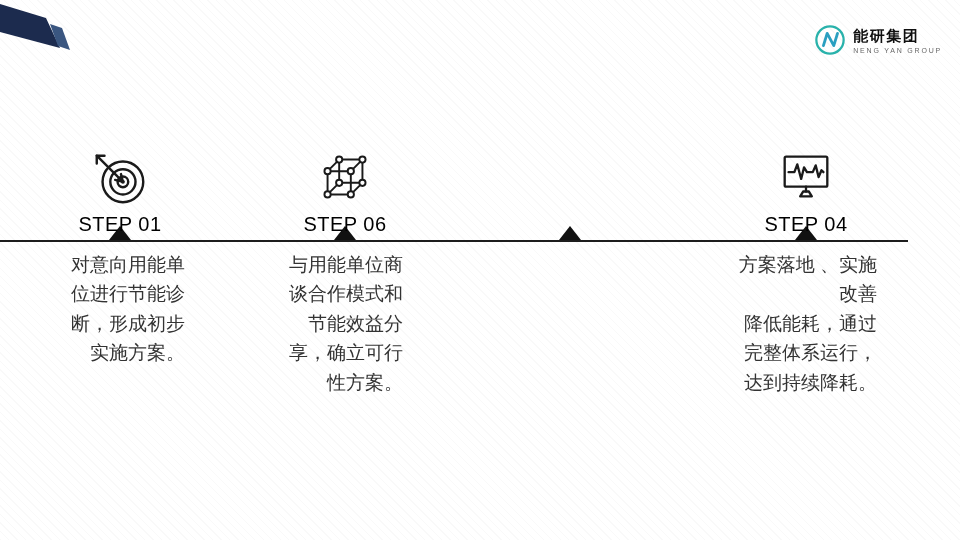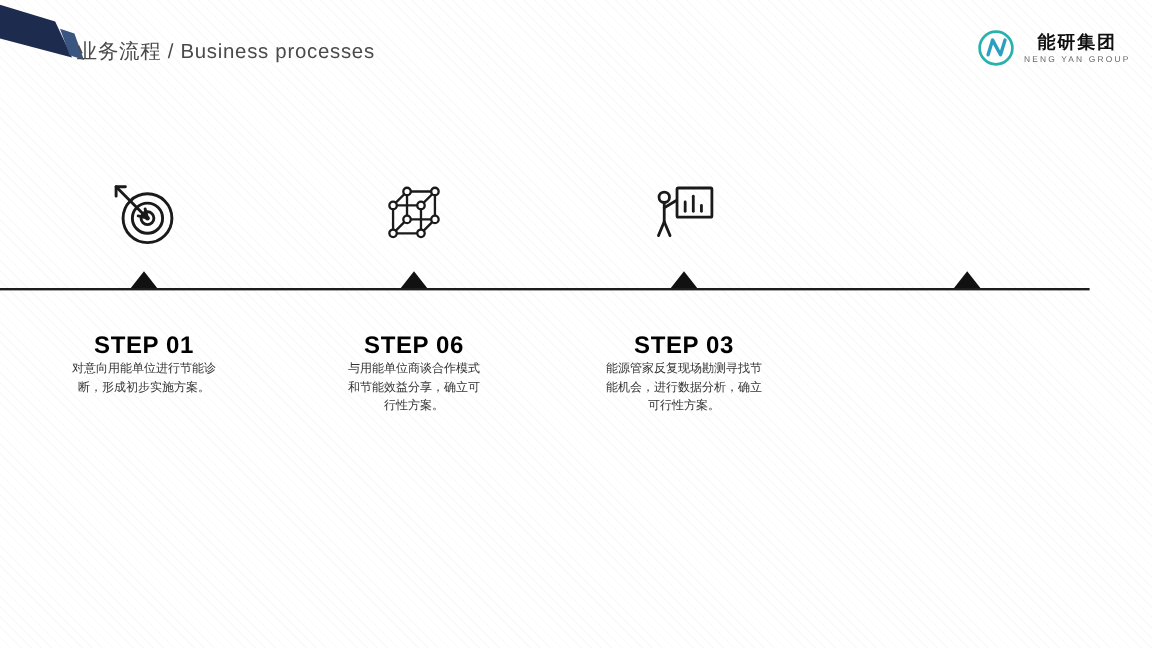--- a/index.html
+++ b/index.html
@@ -16,60 +16,59 @@
   }
 
   
   .corner-deco{position:absolute;left:0;top:2px;width:90px;height:62px;}
   .slide-title{
     position:absolute;left:64px;top:31px;
     font-size:17px;color:#4a4a4a;letter-spacing:0.6px;
   }
 
   .logo{position:absolute;right:18px;top:24px;display:flex;align-items:center;gap:7px;}
-  .logo-text{display:flex;flex-direction:column;align-items:center;}
+  .logo-text{display:flex;flex-direction:column;align-items:flex-start;}
   .logo-name{font-size:15px;font-weight:bold;color:#101010;letter-spacing:1.5px;line-height:18px;}
   .logo-caption{font-size:7px;color:#666;letter-spacing:1.8px;margin-top:2px;white-space:nowrap;}
 
   
   .timeline-line{
     position:absolute;left:0;top:240px;width:908px;height:2px;background:#1d1d1d;
   }
   .tri{
     position:absolute;top:226px;width:0;height:0;
     border-left:11px solid transparent;border-right:11px solid transparent;
     border-bottom:14px solid #111;
   }
 
   
   .step-col{position:absolute;top:142px;display:flex;flex-direction:column;align-items:center;}
   .icon-wrap{height:70px;display:flex;align-items:center;justify-content:center;}
   .icon-wrap svg{display:block;}
   .step-label{
-    margin-top:64px;font-size:20px;font-weight:bold;color:#000;
+    font-size:20px;font-weight:normal;color:#000;
     letter-spacing:0.5px;line-height:24px;text-align:right;
   }
   .step-text{
-    font-size:10px;line-height:1.55;color:#333;
-    text-align:center;white-space:pre-line;
+    margin-top:14px;font-size:19px;line-height:1.55;color:#333;
+    text-align:right;white-space:pre-line;
   }
   .lineart{fill:none;stroke:#1a1a1a;stroke-width:2.5;stroke-linecap:round;stroke-linejoin:round;}
   .node{fill:#fff;stroke:#1a1a1a;stroke-width:2;}
 </style>
 </head>
 <body>
 
 <div class="slide">
 
   <svg class="corner-deco" viewBox="0 0 90 62" aria-hidden="true">
     <polygon points="0,2 46,16 60,46 0,30" fill="#1c2b4e"></polygon>
     <polygon points="50,22 62,26 70,48 58,44" fill="#3a5680"></polygon>
   </svg>
 
-  <div class="slide-title">业务流程 / Business processes</div>
 
   <div class="logo">
     <svg width="32" height="32" viewBox="0 0 34 34" aria-hidden="true">
       <circle cx="17" cy="17" r="14.5" fill="none" stroke="#29b2ab" stroke-width="2.4"></circle>
       <path d="M10,23 L14,10 L21,23 L25,10" fill="none" stroke="#2a9fc0" stroke-width="3" stroke-linecap="round" stroke-linejoin="round"></path>
     </svg>
     <div class="logo-text">
       <div class="logo-name">能研集团</div>
       <div class="logo-caption">NENG YAN GROUP</div>
     </div>
@@ -117,34 +116,30 @@
         <circle class="node" cx="14" cy="26" r="3.2"></circle>
         <circle class="node" cx="38" cy="26" r="3.2"></circle>
         <circle class="node" cx="38" cy="50" r="3.2"></circle>
         <circle class="node" cx="14" cy="50" r="3.2"></circle>
       </svg>
     </div>
     <div class="step-label">STEP 06</div>
     <div class="step-text" style="width:116px">与用能单位商谈合作模式和节能效益分享，确立可行性方案。</div>
   </div>
 
-  <div class="step-col" style="left:468px;width:204px">
+
+  <div class="step-col" style="left:700px;width:212px">
     <div class="icon-wrap">
       <svg width="62" height="62" viewBox="0 0 64 64" aria-hidden="true">
         <g class="lineart" style="stroke-width:2.4">
-          <rect x="26" y="11" width="30" height="25" rx="1"></rect>
-          <line x1="33" y1="31" x2="33" y2="23"></line>
-          <line x1="40" y1="31" x2="40" y2="18"></line>
-          <line x1="47" y1="31" x2="47" y2="26"></line>
-          <circle cx="15" cy="19" r="4.5"></circle>
-          <line x1="15" y1="24" x2="15" y2="40"></line>
-          <line x1="15" y1="28" x2="25" y2="22"></line>
-          <line x1="15" y1="40" x2="10" y2="52"></line>
-          <line x1="15" y1="40" x2="20" y2="52"></line>
+          <rect x="10" y="11" width="44" height="31" rx="1.5"></rect>
+          <polyline points="14,27 20,27 23,19 27,34 30,22 33,27 39,27 42,20 45,32 48,25 50,27"></polyline>
+          <line x1="32" y1="42" x2="32" y2="47"></line>
+          <path d="M29,47 L35,47 L38,52 L26,52 Z"></path>
         </g>
       </svg>
     </div>
-    <div class="step-label">STEP 03</div>
-    <div class="step-text" style="width:132px">能源管家反复现场勘测寻找节能机会，进行数据分析，确立可行性方案。</div>
+    <div class="step-label">STEP 04</div>
+    <div class="step-text" style="width:142px">方案落地 、实施改善
+降低能耗，通过完整体系运行，达到持续降耗。</div>
   </div>
-
 
 </div>
 
 </body></html>

